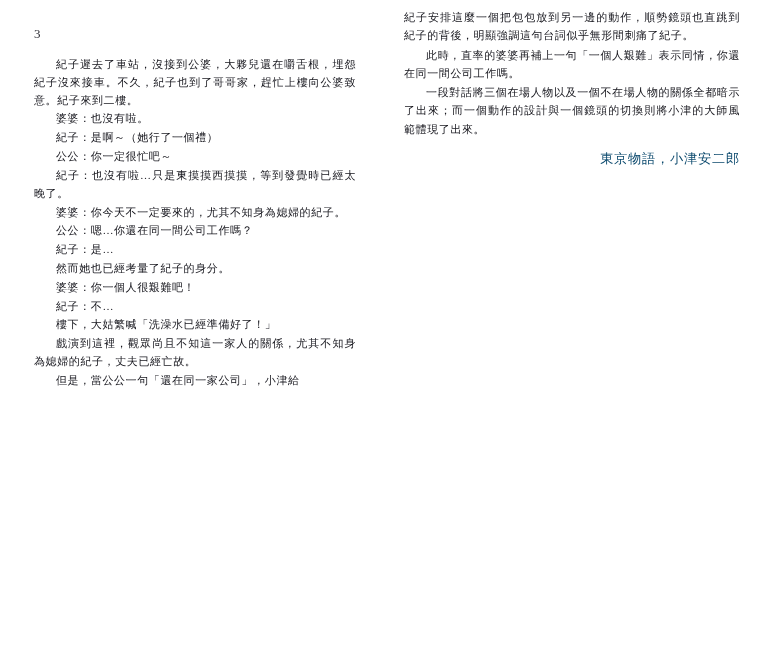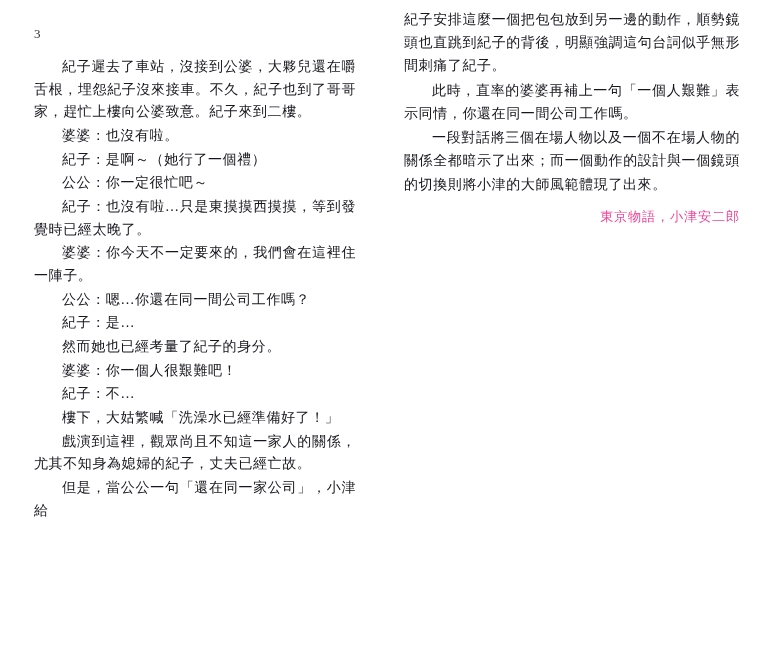--- a/index.html
+++ b/index.html
@@ -35,61 +35,61 @@
     padding: 8px 28px 10px 22px;
   }
   .page-number {
     font-size: 13px;
     color: #2b2b33;
     margin-bottom: 14px;
     letter-spacing: 0.5px;
   }
   p.para {
     margin: 0 0 1px 0;
-    font-size: 14px;
+    font-size: 11px;
     line-height: 1.62;
     text-align: justify;
     text-justify: inter-ideograph;
     letter-spacing: 0.6px;
     color: #16161d;
   }
   p.indent {
     text-indent: 2em;
   }
   p.dialogue {
     text-indent: 2em;
   }
   p.noindent {
     text-indent: 0;
   }
   .signature {
     margin-top: 12px;
     font-size: 13.2px;
     text-align: right;
     letter-spacing: 0.8px;
-    color: #ec4899;
+    color: #0c4a6e;
   }
   .right-body p.para {
     line-height: 1.66;
   }
 </style>
 </head>
 <body>
 
 <div class="page">
 
   <div class="col col-left">
     <div class="page-number">3</div>
     <div class="left-body">
       <p class="para indent">紀子遲去了車站，沒接到公婆，大夥兒還在嚼舌根，埋怨紀子沒來接車。不久，紀子也到了哥哥家，趕忙上樓向公婆致意。紀子來到二樓。</p>
       <p class="para dialogue">婆婆：也沒有啦。</p>
       <p class="para dialogue">紀子：是啊～（她行了一個禮）</p>
       <p class="para dialogue">公公：你一定很忙吧～</p>
       <p class="para dialogue">紀子：也沒有啦…只是東摸摸西摸摸，等到發覺時已經太晚了。</p>
-      <p class="para dialogue">婆婆：你今天不一定要來的，我們會在這裡住一陣子。</p>
+      <p class="para dialogue">婆婆：你今天不一定要來的，尤其不知身為媳婦的紀子。</p>
       <p class="para dialogue">公公：嗯…你還在同一間公司工作嗎？</p>
       <p class="para dialogue">紀子：是…</p>
       <p class="para dialogue">然而她也已經考量了紀子的身分。</p>
       <p class="para dialogue">婆婆：你一個人很艱難吧！</p>
       <p class="para dialogue">紀子：不…</p>
       <p class="para dialogue">樓下，大姑繁喊「洗澡水已經準備好了！」</p>
       <p class="para indent">戲演到這裡，觀眾尚且不知這一家人的關係，尤其不知身為媳婦的紀子，丈夫已經亡故。</p>
       <p class="para indent">但是，當公公一句「還在同一家公司」，小津給</p>
     </div>
   </div>

